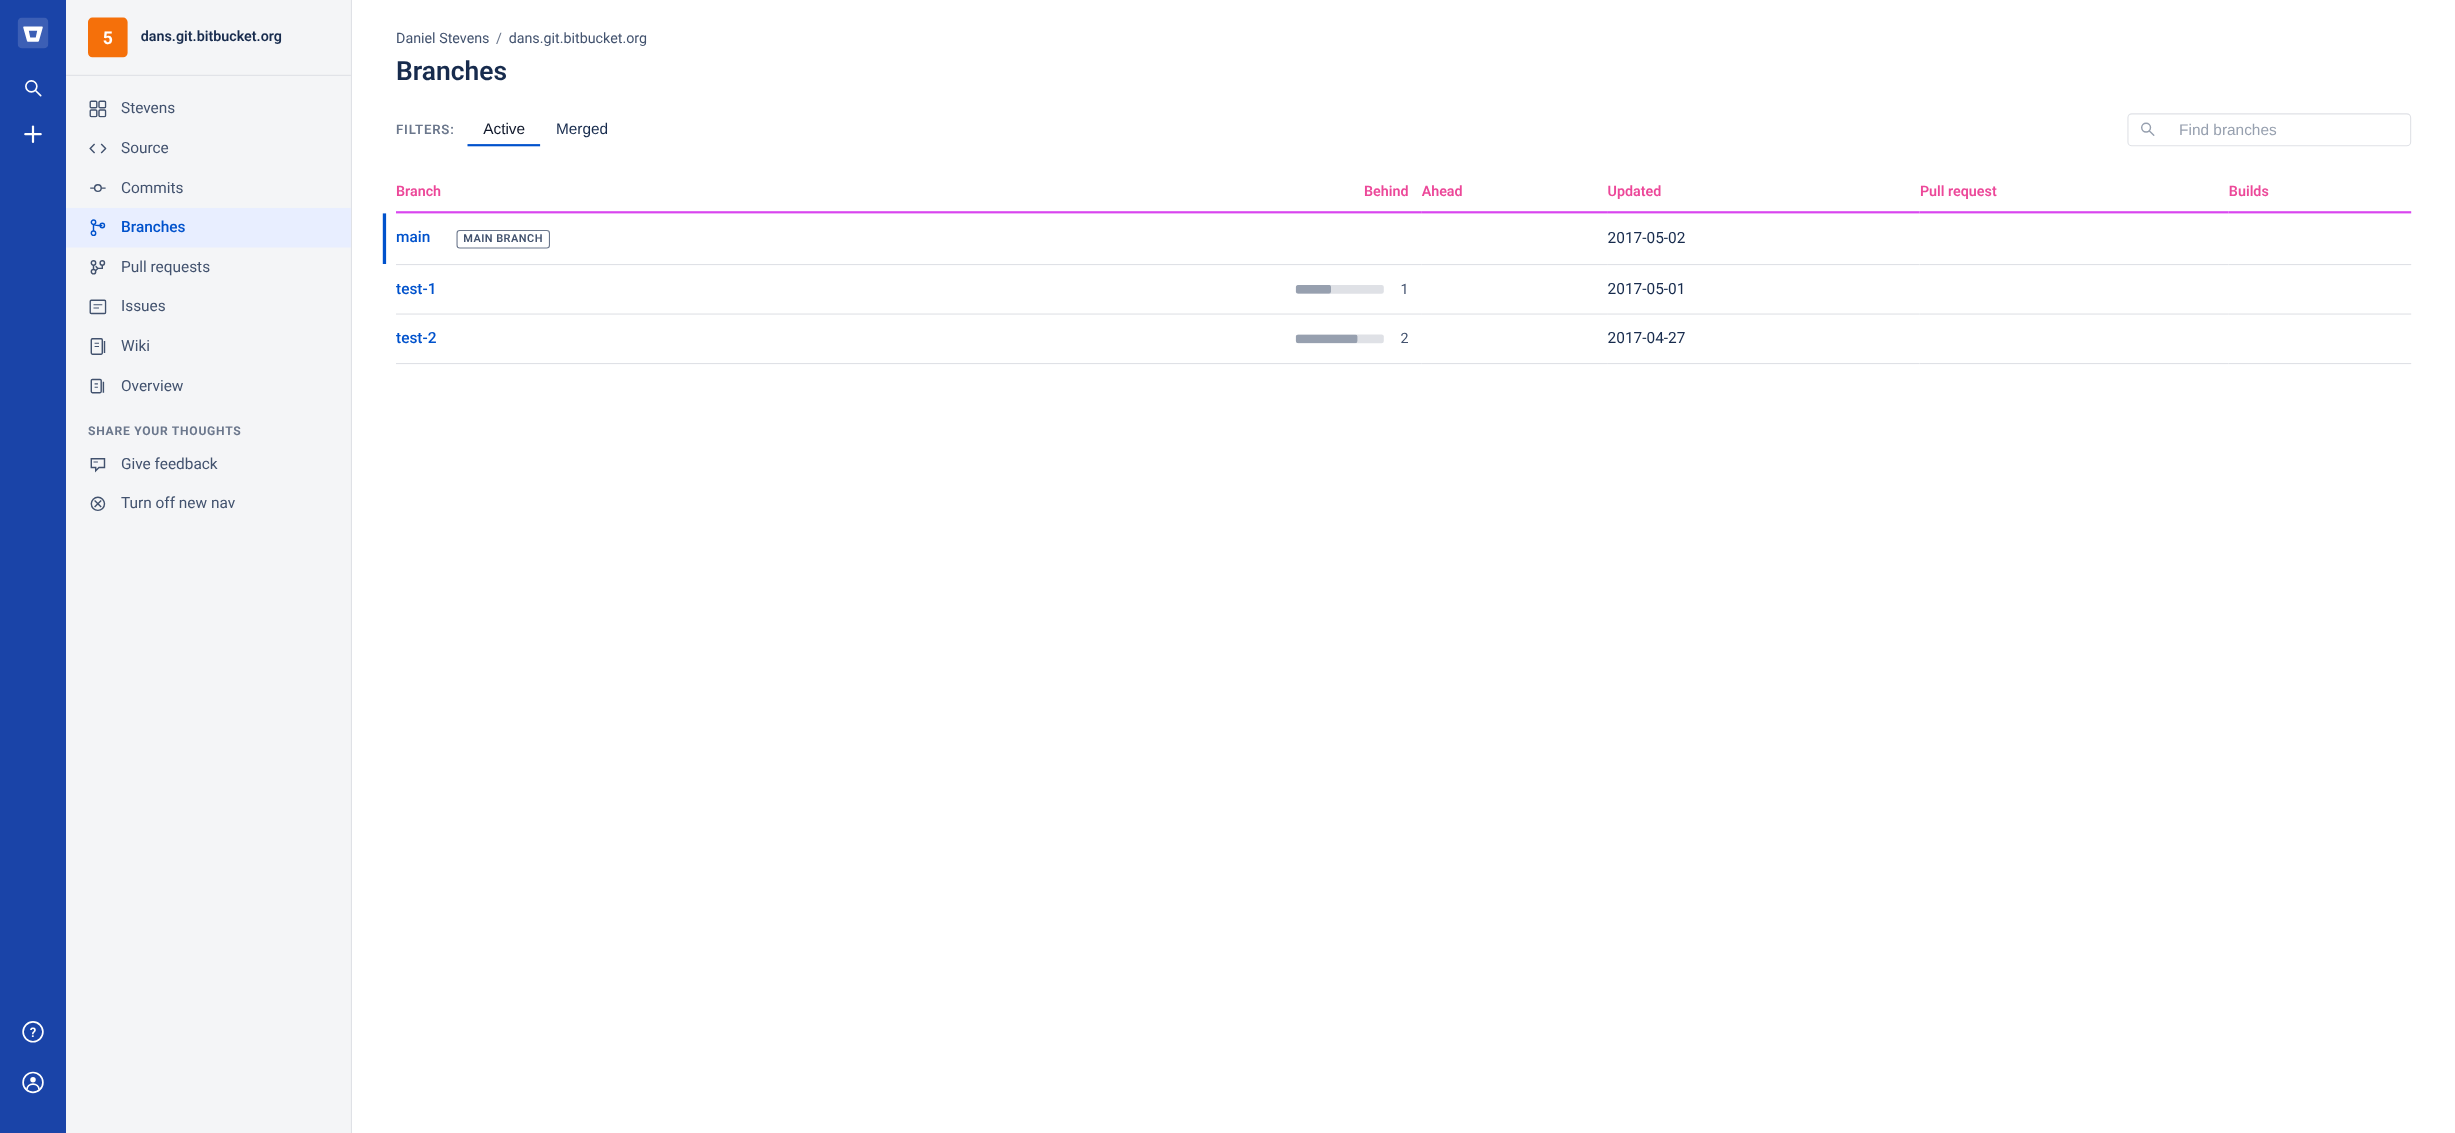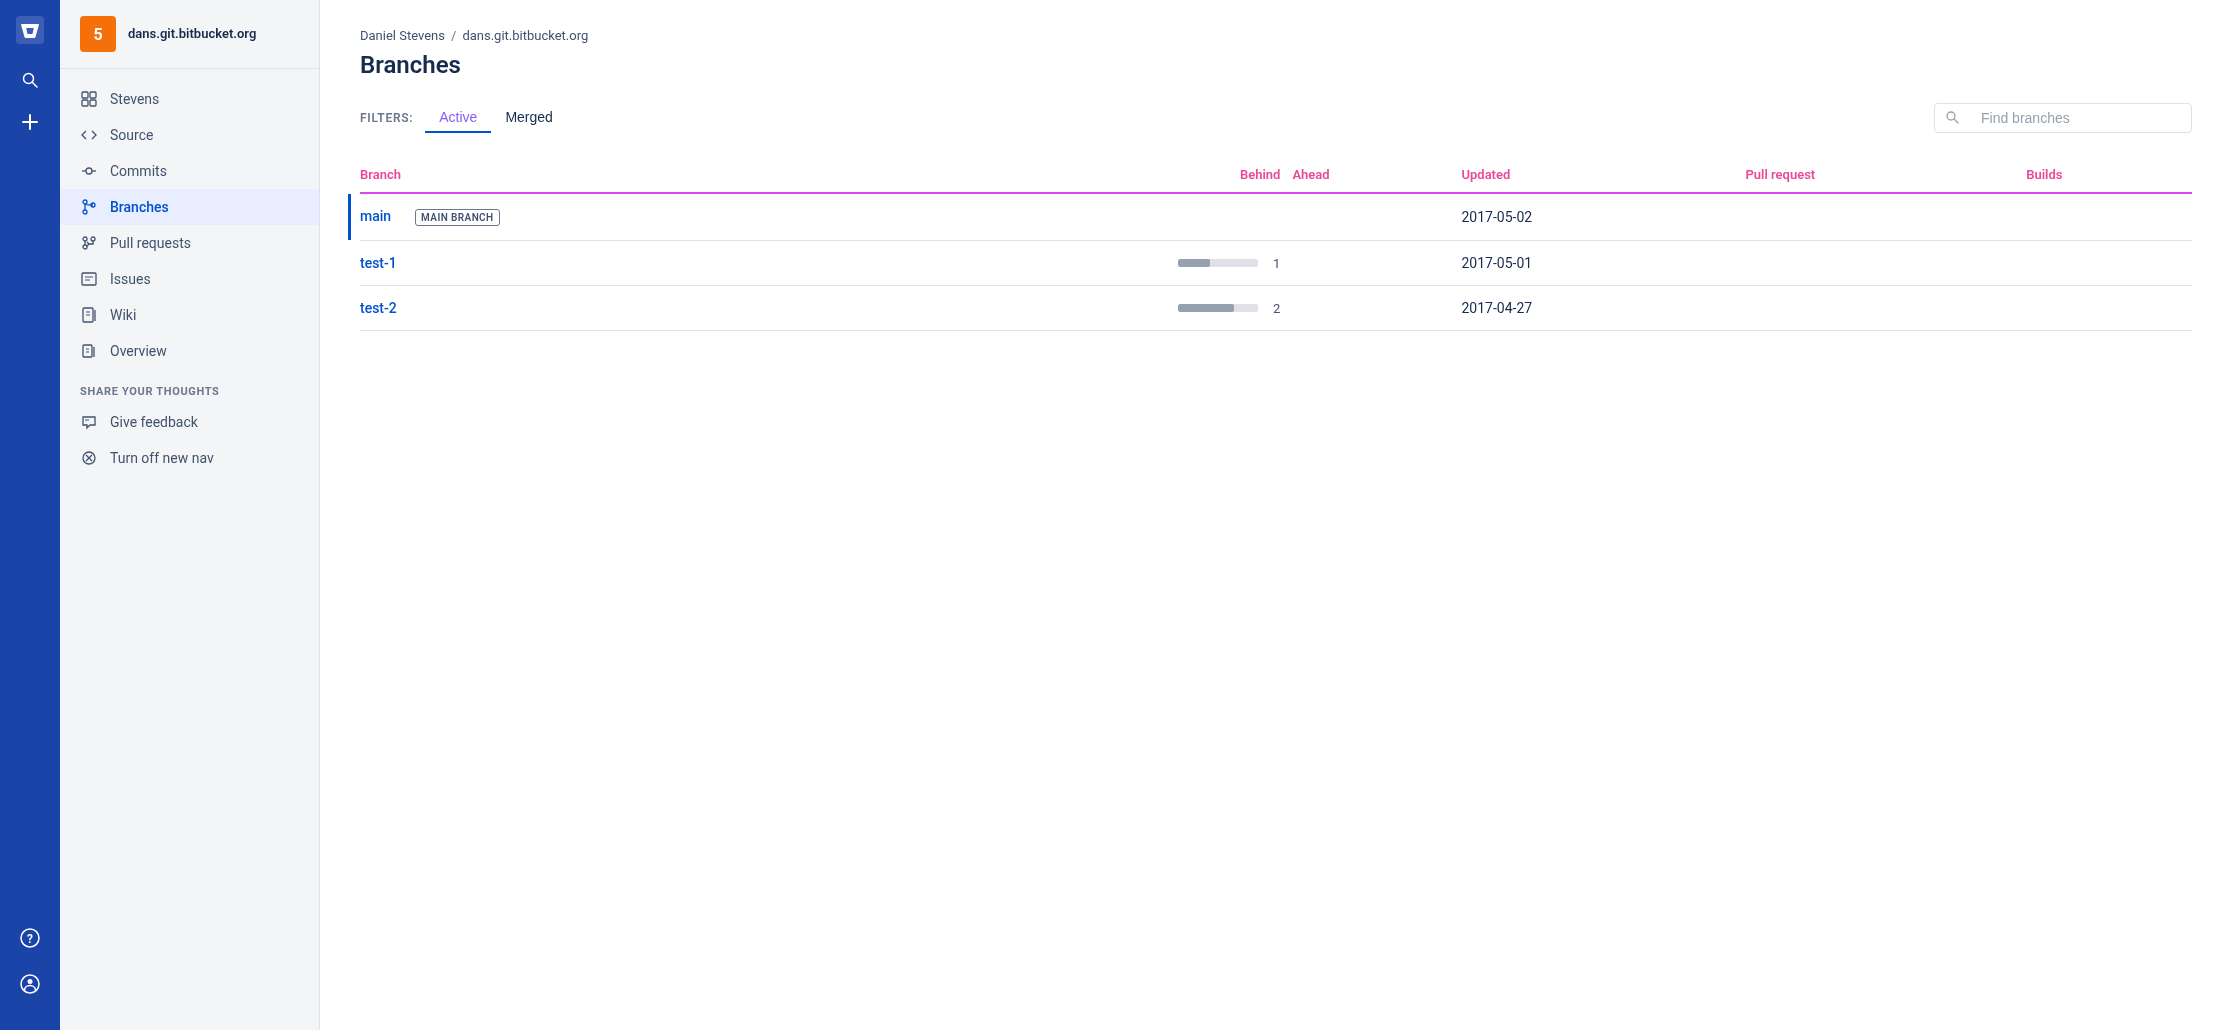--- a/index.html
+++ b/index.html
@@ -172,21 +172,21 @@
     .filter-btn {
       padding: 6px 14px;
       font-size: 14px;
       cursor: pointer;
       background: none;
       border: none;
       color: #172b4d;
       font-weight: 500;
       border-bottom: 2px solid transparent;
     }
-    .filter-btn.active { border-bottom: 2px solid #0052cc; color: #8b5cf6; }
+    .filter-btn.active { border-bottom: 2px solid #0052cc; color: #0f172a; }
     .find-branches-input {
       display: flex;
       align-items: flex-start;
       border: 1px solid #dfe1e6;
       border-radius: 4px;
       padding: 6px 10px;
       background: #fff;
       gap: 22px;
     }
     .find-branches-input input {

